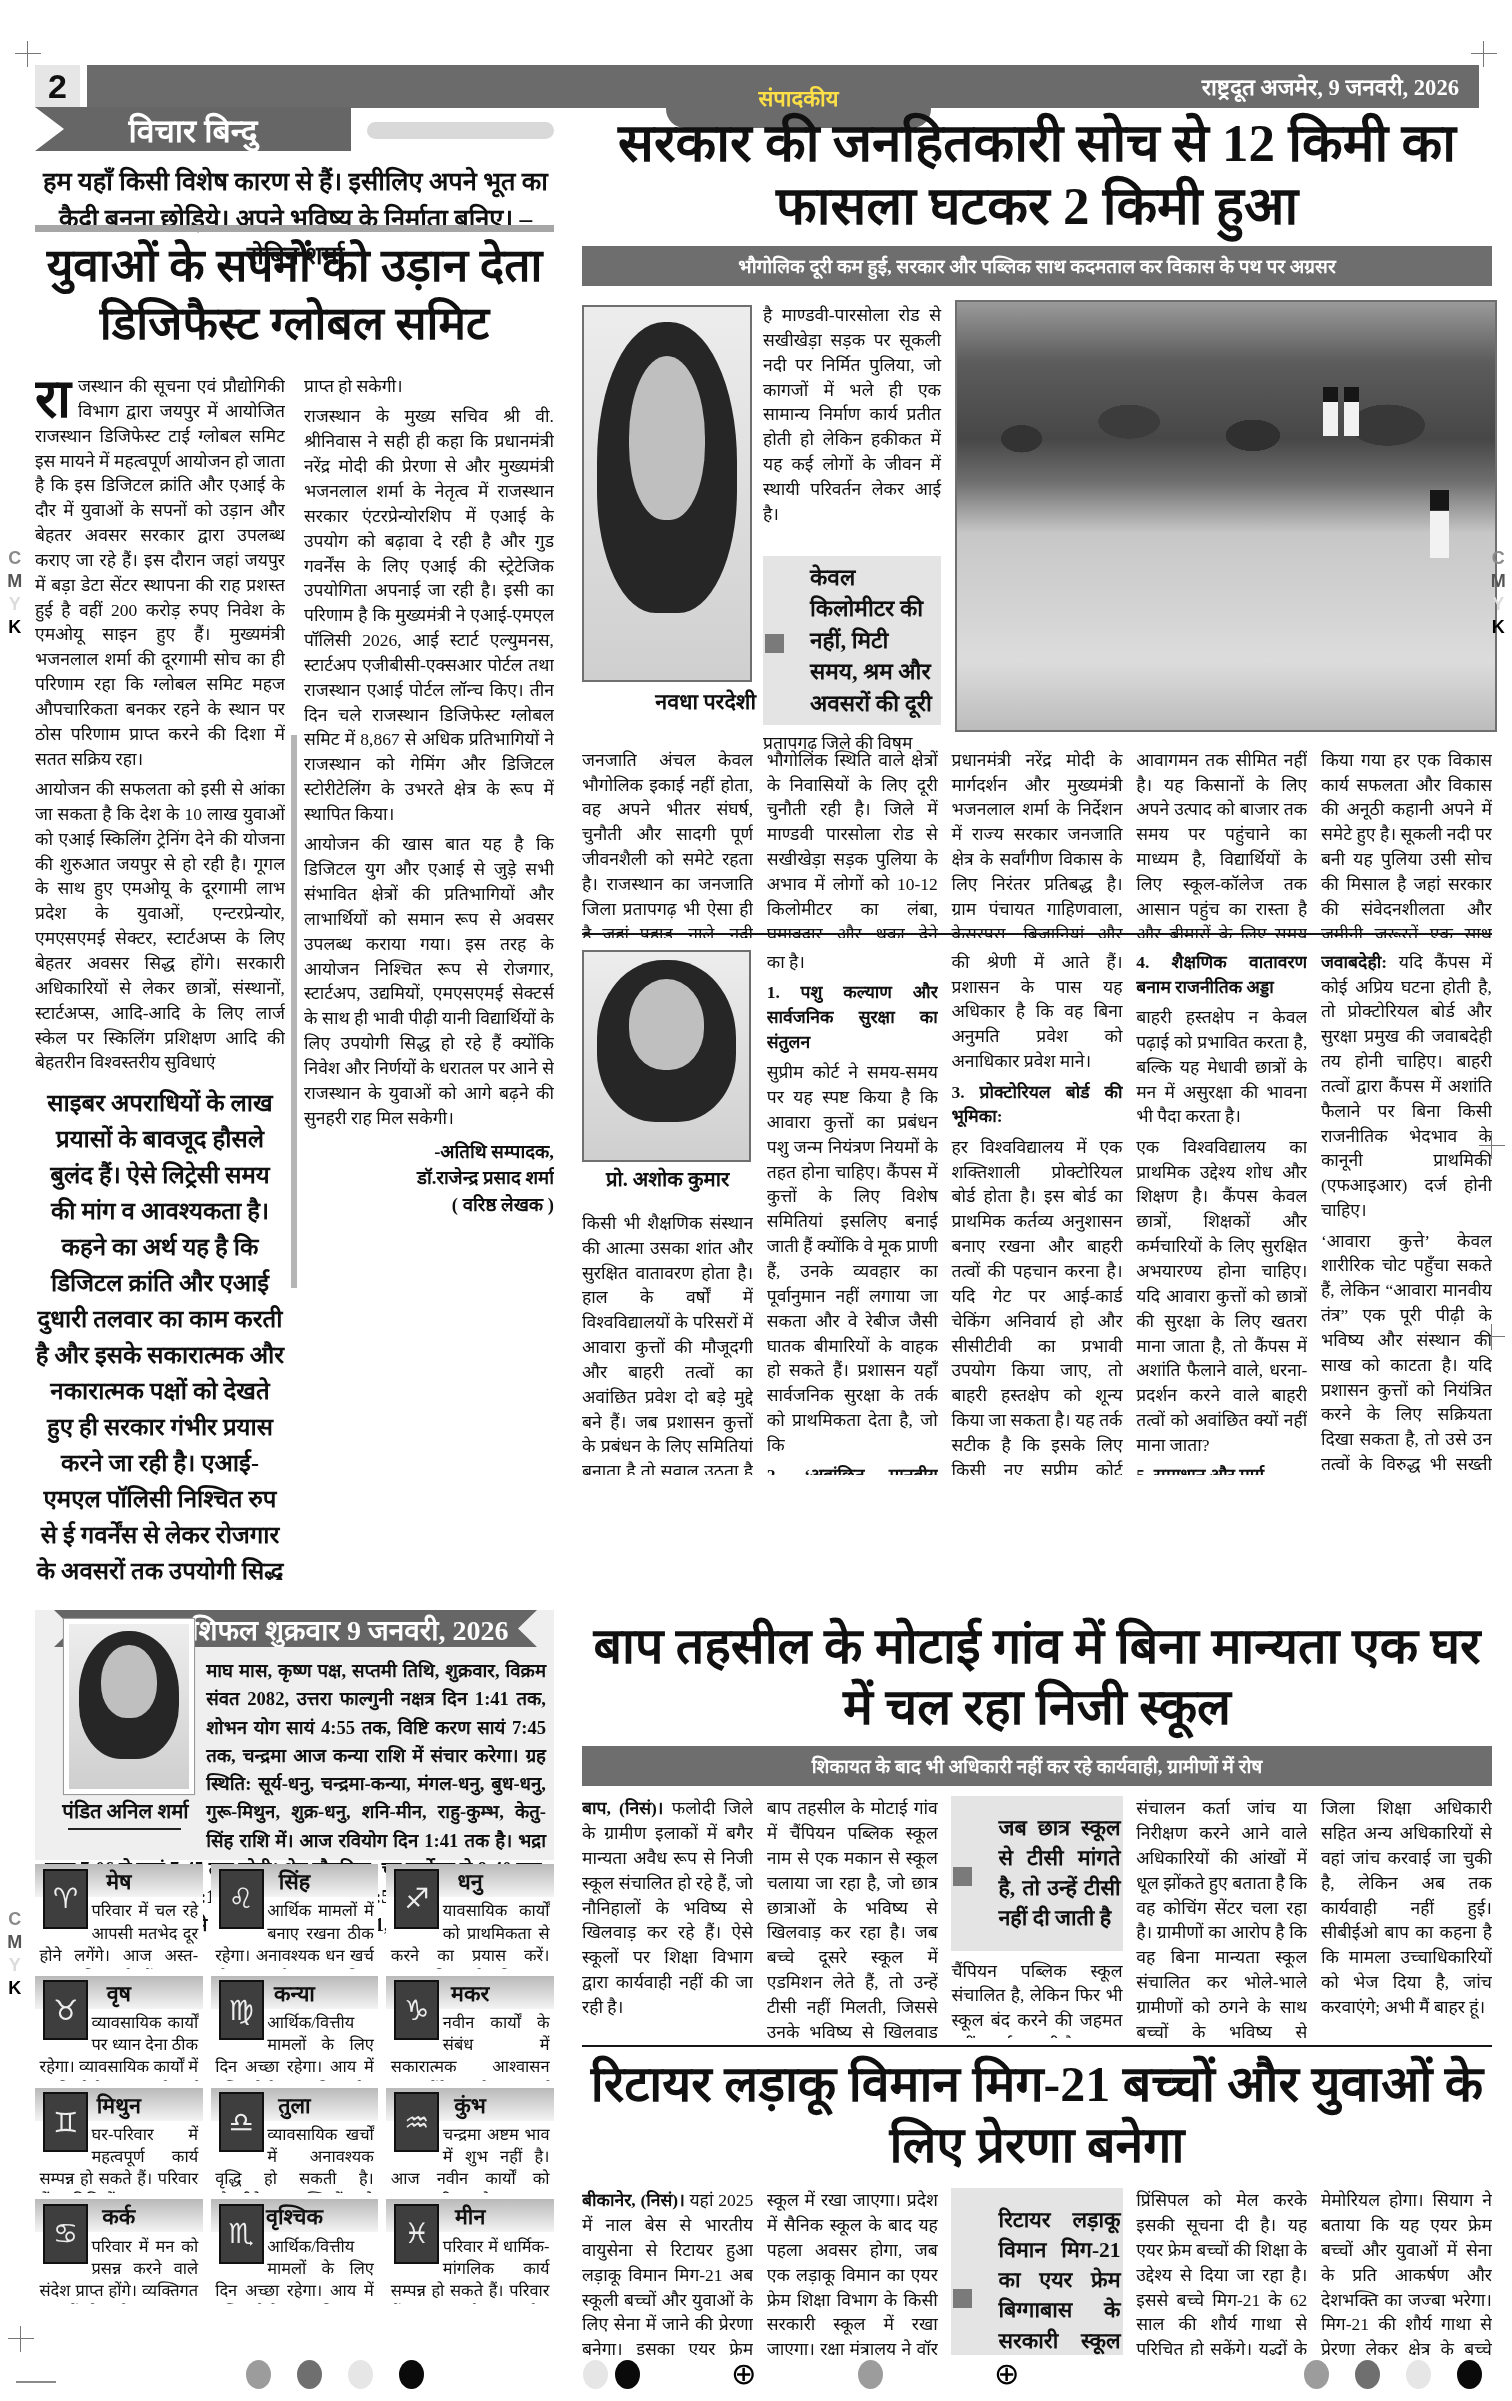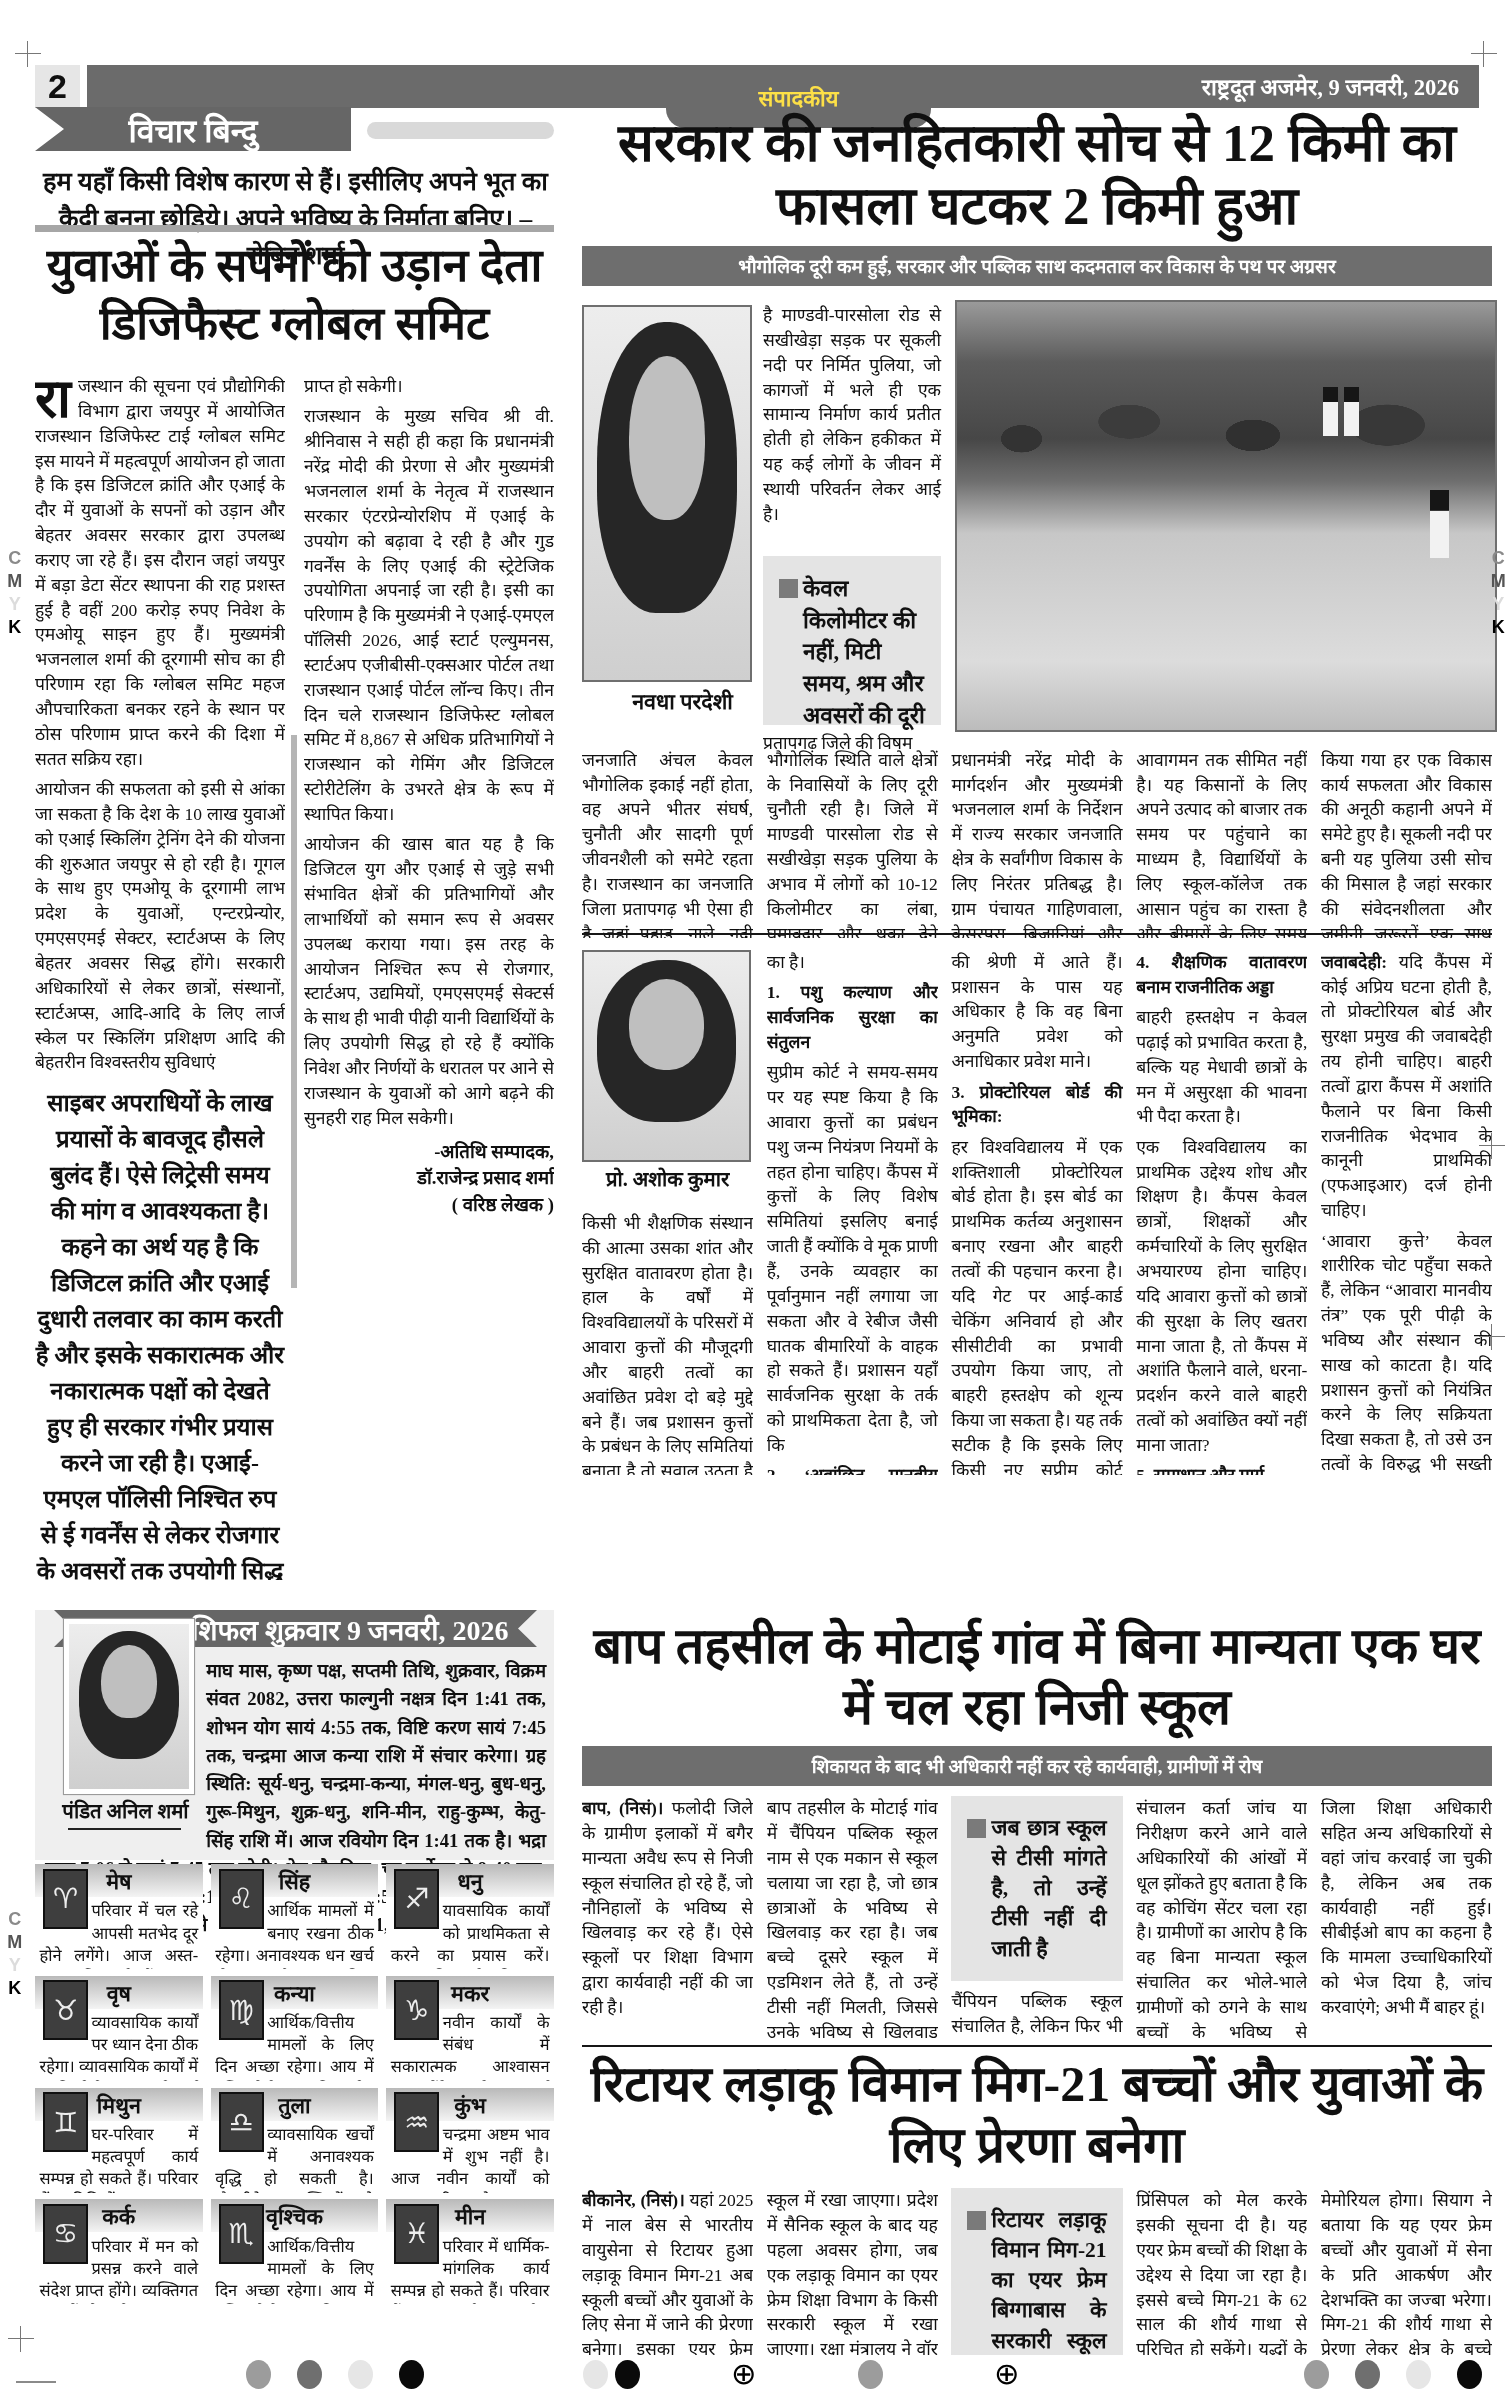--- a/index.html
+++ b/index.html
@@ -15,21 +15,21 @@
           border-radius:0 0 19px 19px;color:#fde047;font-weight:bold;font-size:22px;
           display:flex;align-items:center;justify-content:center;}
   .masthead{position:absolute;right:20px;top:0;height:43px;color:#fff;font-weight:bold;font-size:22.6px;
             display:flex;align-items:center;}
   
   .jtext{font-size:17.5px;line-height:1.42;text-align:justify;}
   .jtext p{margin:0 0 5.6px 0;}
   .subbar{background:#6e6e6e;color:#fff;font-weight:bold;font-size:19px;height:40px;
           display:flex;align-items:center;justify-content:center;}
   .rule2{border-top:2.3px solid #161616;}
-  .pullbox{background:#e4e4e4;display:flex;gap:5px;padding:17px 16px;}
+  .pullbox{background:#e4e4e4;display:flex;gap:26px;padding:17px 2px;align-items:center;}
   .pbullet{flex:none;width:19px;height:19px;background:#7a7a7a;margin-top:5.6px;}
   .pbtext{font-weight:bold;font-size:22.6px;line-height:1.4;}
   .colgrid{display:grid;grid-template-columns:repeat(5,1fr);gap:13.6px;overflow:hidden;}
   .colgrid>div{overflow:hidden;}
   
   .photo{position:relative;background:linear-gradient(#ededed,#cfcfcf);border:2.8px solid #6f6f6f;overflow:hidden;}
   .portrait::before{content:"";position:absolute;left:8%;right:8%;top:4%;height:78%;
        border-radius:48% 48% 42% 42%;background:#262626;}
   .portrait::after{content:"";position:absolute;left:27%;right:27%;top:13%;height:44%;
        border-radius:50% 50% 46% 46%;background:#bfbfbf;}
@@ -77,21 +77,21 @@
   .zicon{position:absolute;left:8px;top:4.5px;width:41px;height:56px;background:#3e3e3e;border:2.3px solid #101010;
          color:#ededed;font-size:28px;display:flex;align-items:center;justify-content:center;
          font-family:"DejaVu Sans","Liberation Sans",sans-serif;}
   .ztext{margin:3.4px 4.5px 0 4.5px;font-size:16.4px;line-height:1.35;text-align:justify;}
   .zspacer{float:left;width:52px;height:32px;}
   
   .mart{position:absolute;left:582px;top:112px;width:910px;}
   .mahead{font-weight:bold;font-size:53px;line-height:1.18;text-align:center;}
   .marow1{position:relative;height:447px;margin-top:9px;}
   .maphoto{position:absolute;left:0;top:10.2px;width:166px;height:373px;}
-  .macap{position:absolute;left:16px;top:391px;width:169px;text-align:center;font-weight:bold;font-size:21.5px;}
+  .macap{position:absolute;left:5px;top:391px;width:169px;text-align:right;font-weight:bold;font-size:21.5px;}
   .mac1{position:absolute;left:181px;top:8px;width:178px;}
   .mapull{position:absolute;left:181px;top:261px;width:178px;box-sizing:border-box;height:169px;}
   .mac1b{position:absolute;left:181px;top:436px;width:178px;}
   .maphoto2{position:absolute;left:373px;top:4.5px;width:538px;height:428px;}
   .marow2{margin-top:5.6px;height:190px;}
   .dart{position:absolute;left:582px;top:933px;width:910px;}
   .dhead{font-weight:bold;font-size:50px;line-height:1.22;text-align:center;margin-top:5.6px;}
   .dbody{margin-top:14.7px;height:525px;}
   .dphoto{width:165px;height:208px;margin-bottom:3.4px;}
   .dcap{text-align:center;font-weight:bold;font-size:20.3px;margin-bottom:17px;}

